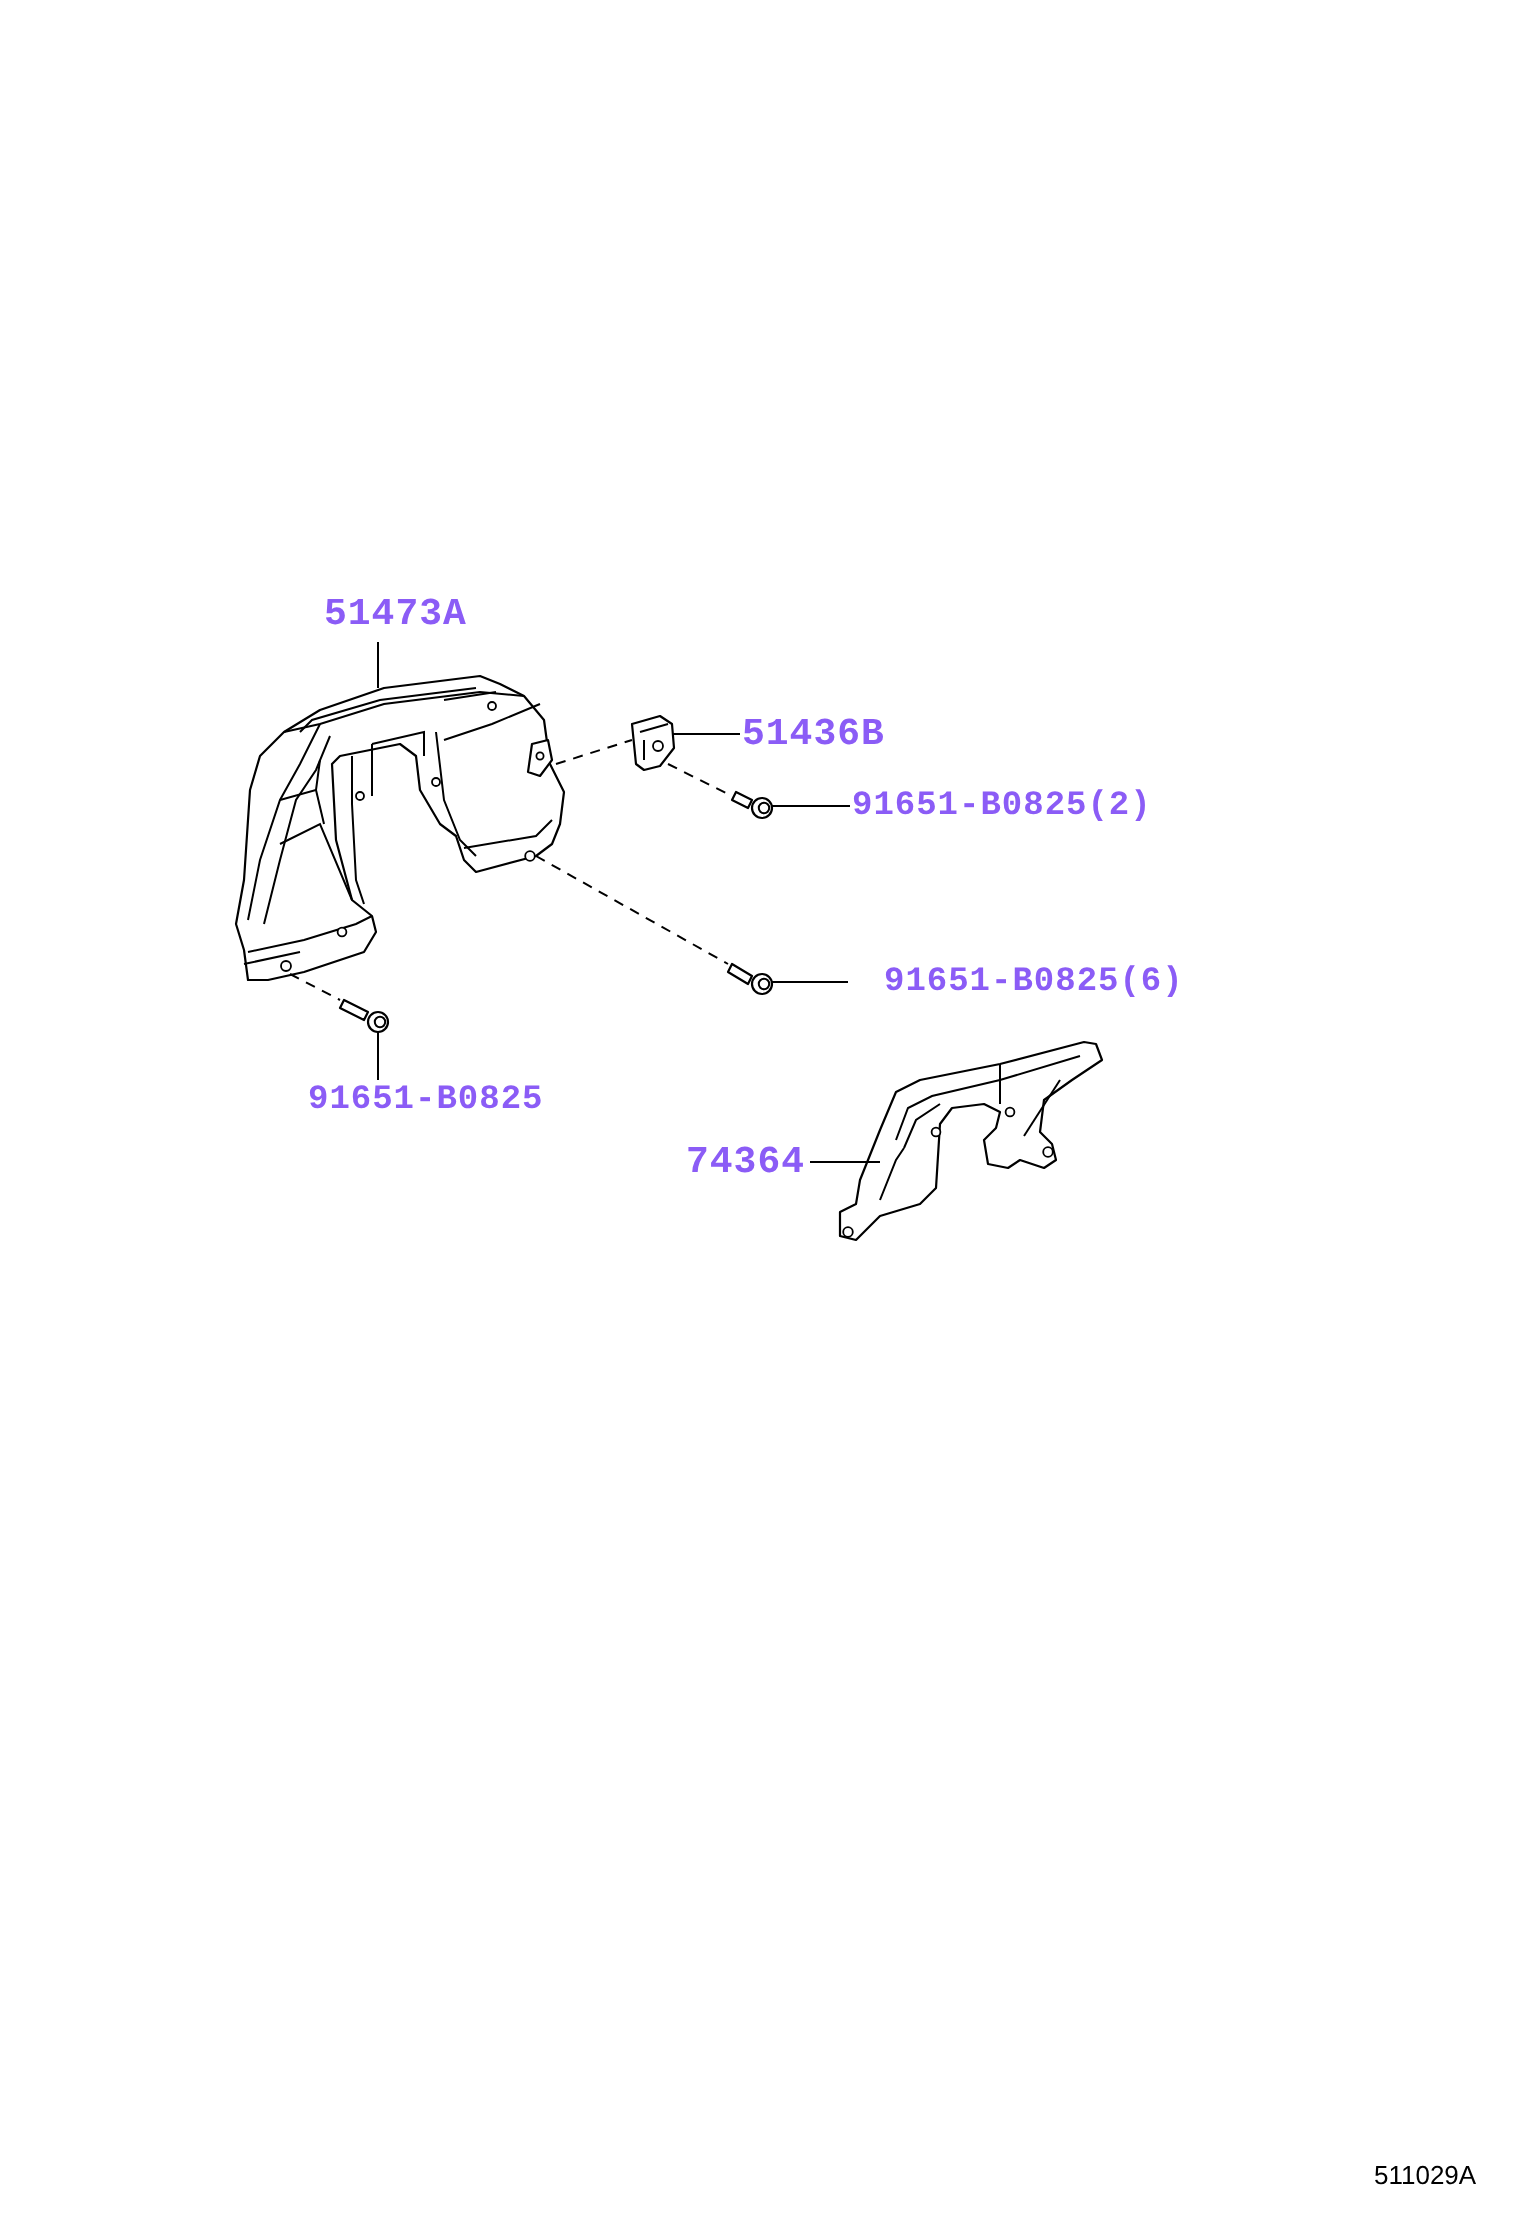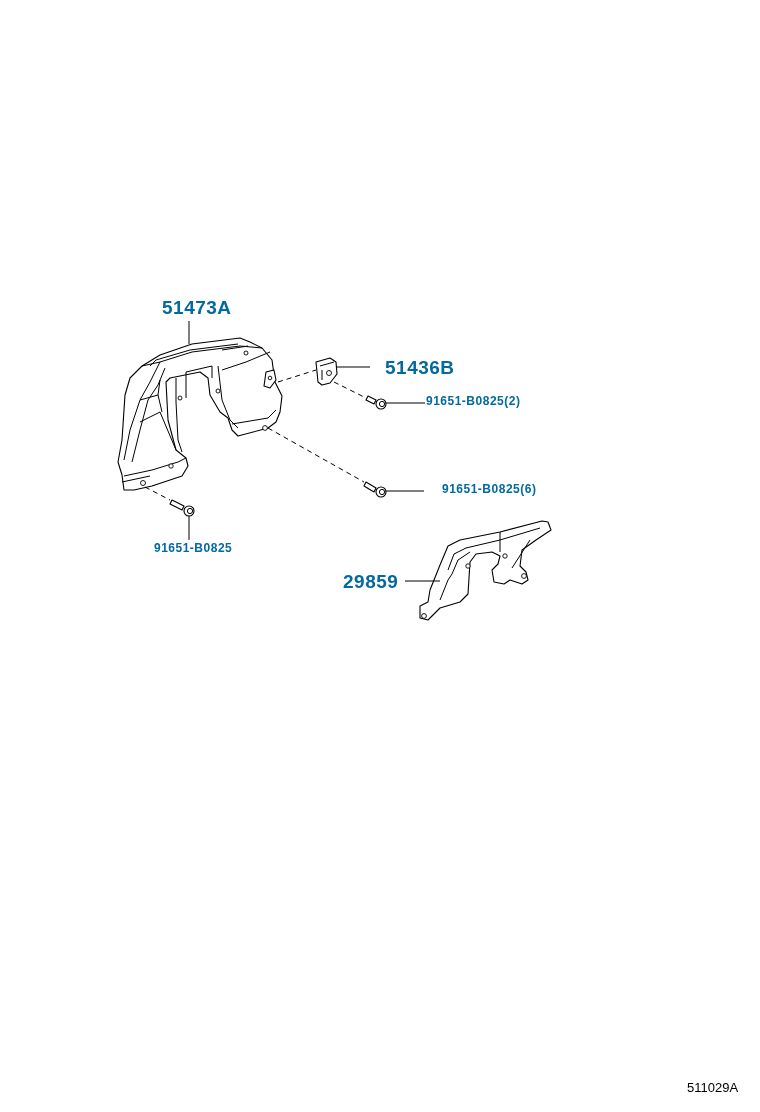--- a/index.html
+++ b/index.html
@@ -1,20 +1,20 @@
 <!DOCTYPE html>
 <html><head>
 <meta charset="utf-8">
 <style>
   html, body { margin:0; padding:0; background:#ffffff; }
   body { width:760px; height:1112px; position:relative; overflow:hidden; font-family:"DejaVu Sans Mono", monospace; }
   #diagram { position:absolute; left:0; top:0; width:760px; height:1112px; }
-  .callout { position:absolute; font-family:Liberation Sans, sans-serif; font-weight:bold; color:#0369a1; white-space:nowrap; line-height:1; }
+  .callout { position:absolute; font-family:Liberation Mono, monospace; font-weight:bold; color:#8b5cf6; white-space:nowrap; line-height:1; }
   .callout.big { font-size:19px; letter-spacing:0.5px; }
-  .callout.mid { font-size:12px; letter-spacing:0.5px; }
+  .callout.mid { font-size:17px; letter-spacing:0.5px; }
   .ref { position:absolute; font-family:"Liberation Sans", sans-serif; font-size:13px; color:#000; white-space:nowrap; }
   .part { fill:#fff; stroke:#000; stroke-width:1.1; stroke-linejoin:round; }
   .ln { fill:none; stroke:#000; stroke-width:1; }
   .dash { fill:none; stroke:#000; stroke-width:1; stroke-dasharray:5 4; }
   .leader { fill:none; stroke:#000; stroke-width:1; }
   .hole { fill:#fff; stroke:#000; stroke-width:0.9; }
 </style>
 </head>
 <body>
 
@@ -99,19 +99,19 @@
 
   <path class="leader" d="M189,321 L189,344"></path>
   <path class="leader" d="M336,367 L370,367"></path>
   <path class="leader" d="M386,403 L425,403"></path>
   <path class="leader" d="M386,491 L424,491"></path>
   <path class="leader" d="M189,516 L189,540"></path>
   <path class="leader" d="M405,581 L440,581"></path>
 </svg>
 
 <div class="callout big" style="left:162px; top:298px;">51473A</div>
-<div class="callout big" style="left:385px; top:358px;">51436B</div>
+<div class="callout big" style="left:371px; top:358px;">51436B</div>
 <div class="callout mid" style="left:426px; top:395px;">91651-B0825(2)</div>
 <div class="callout mid" style="left:442px; top:483px;">91651-B0825(6)</div>
 <div class="callout mid" style="left:130px; top:542px;margin-left:24px;">91651-B0825</div>
-<div class="callout big" style="left:343px; top:572px;">29859</div>
+<div class="callout big" style="left:343px; top:572px;">74364</div>
 
 <div class="ref" style="left:687px; top:1080px;">511029A</div>
 
 </body></html>

